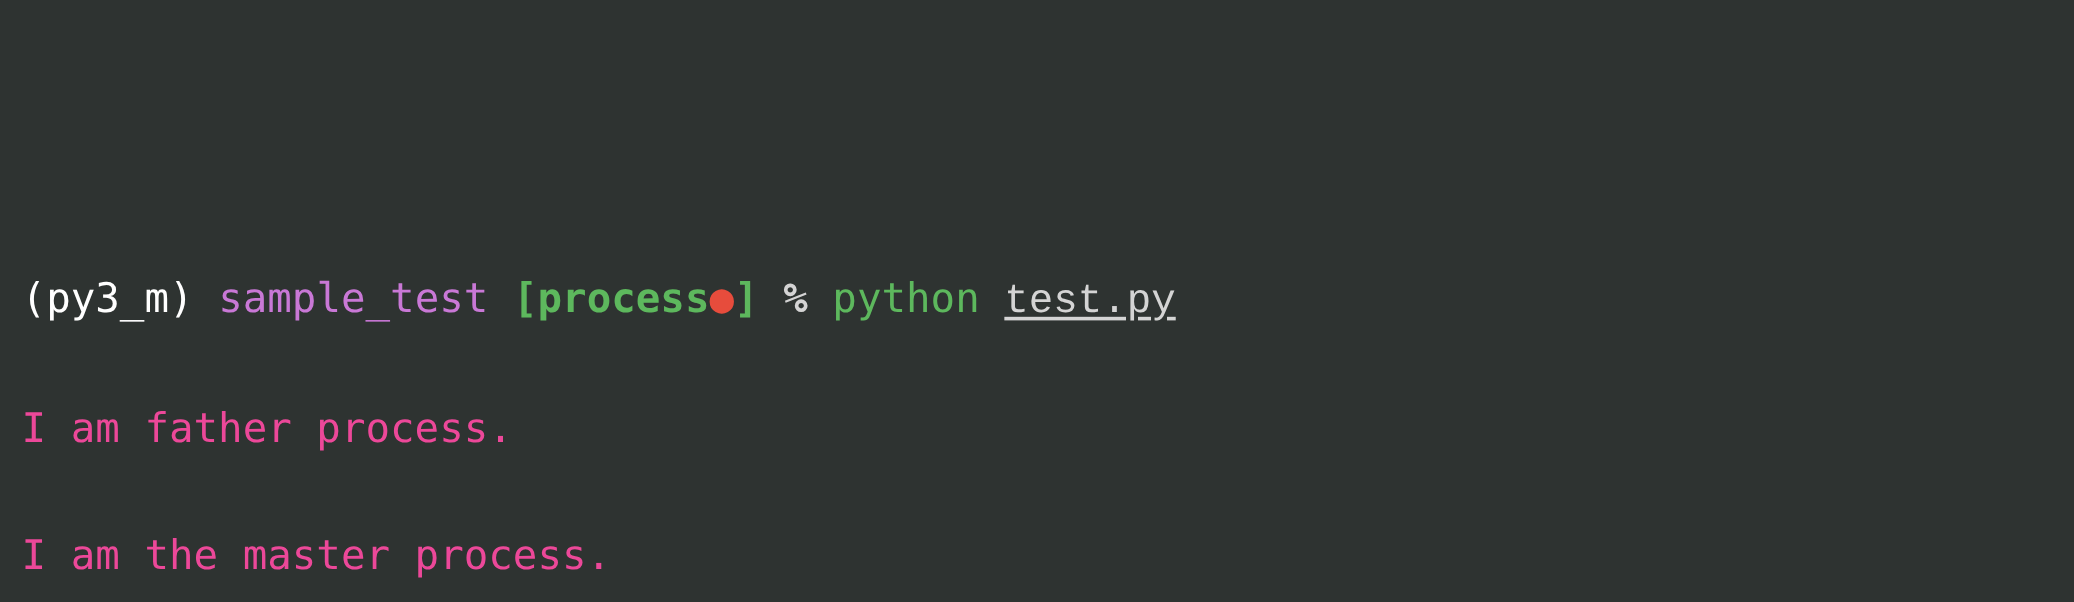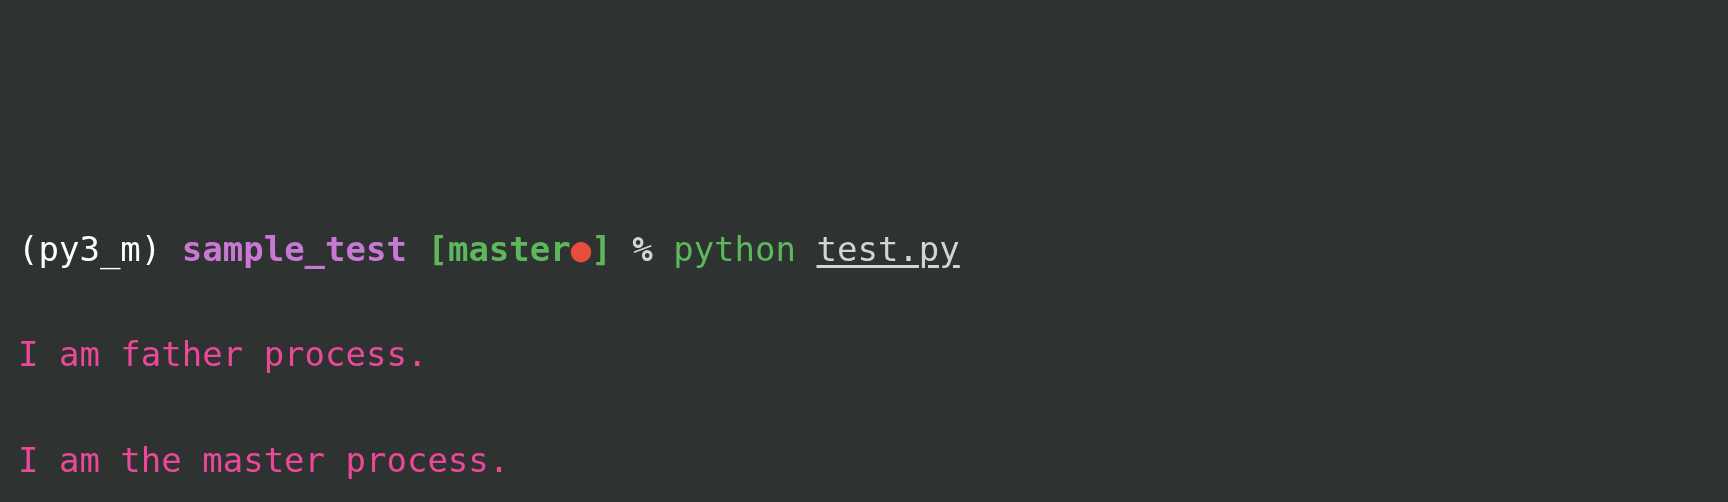--- a/index.html
+++ b/index.html
@@ -10,34 +10,34 @@
     color: #d4d4d4;
     padding: 12px 18px;
     line-height: 1.55;
     white-space: pre;
     width: 1728px;
     height: 502px;
     overflow: hidden;
   }
   .line { display: block; }
   .env     { color: #ffffff; }
-  .dir     { color: #c978d6; font-weight: bold; }
+  .dir     { color: #c978d6; font-weight: normal; }
   .branch  { color: #5db85d; font-weight: bold; }
   .dirty   { color: #e74c3c; }
   .pct     { color: #d4d4d4; font-weight: bold; }
   .cmd     { color: #5db85d; }
-  .arg     { color: #d4d4d4; text-decoration: underline; text-underline-offset: 4px; }
+  .arg     { color: #d4d4d4; text-decoration: underline; text-underline-offset: 4px; font-family: Liberation Mono, monospace; }
   .out     { color: #ec4899; }
 </style>
 </head>
 <body>
 
 
 
-<span class="line"><span class="env">(py3_m)</span> <span class="dir">sample_test</span> <span class="branch">[</span><span class="branch">master</span><span class="dirty">●</span><span class="branch">]</span> <span class="pct">%</span> <span class="cmd">python</span> <span class="arg">test.py</span></span>
+<span class="line"><span class="env">(py3_m)</span> <span class="dir">sample_test</span> <span class="branch">[</span><span class="branch">process</span><span class="dirty">●</span><span class="branch">]</span> <span class="pct">%</span> <span class="cmd">python</span> <span class="arg">test.py</span></span>
 <span class="line out">I am father process.</span>
 <span class="line out">I am the master process.</span>
 
 
 
 
 
 
 
 

